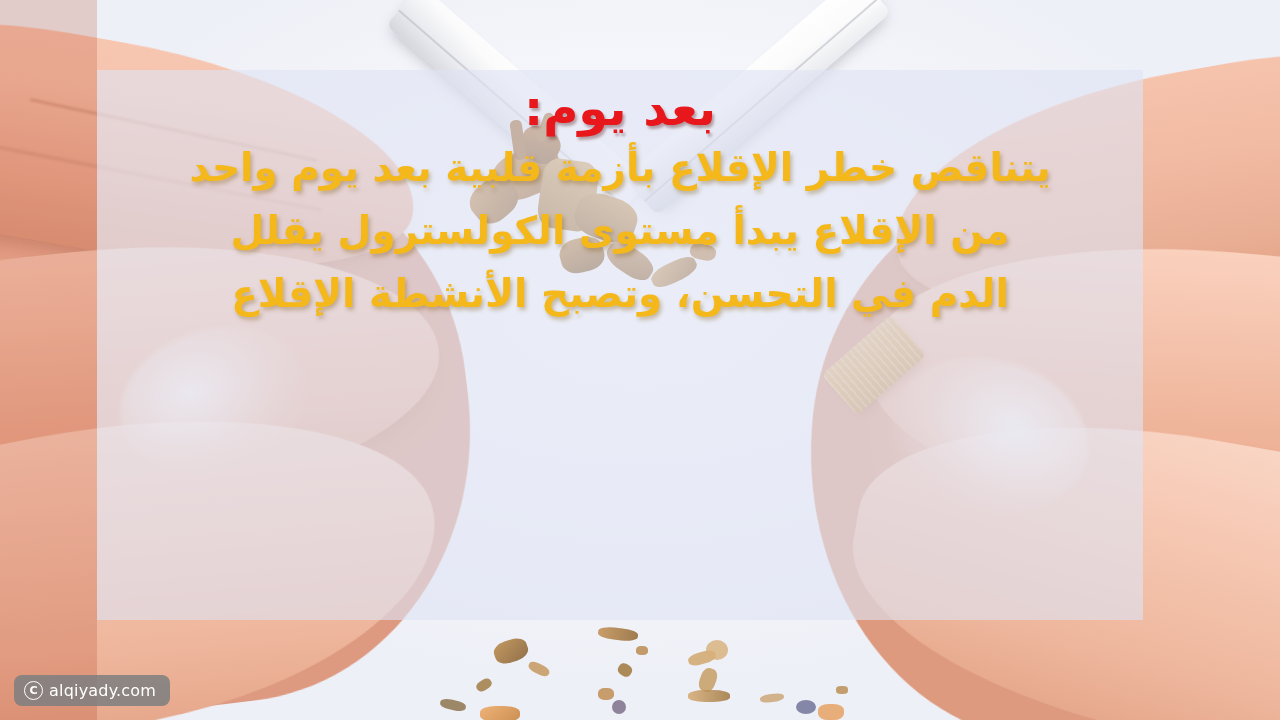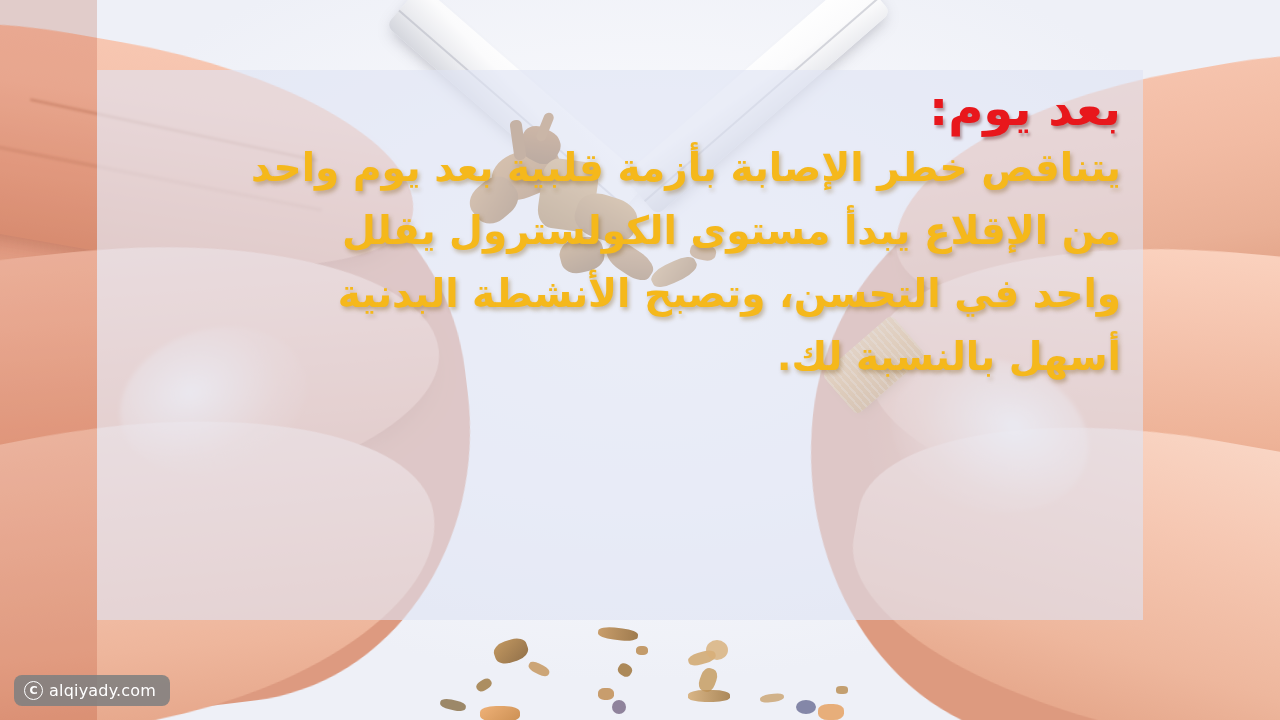--- a/index.html
+++ b/index.html
@@ -225,21 +225,21 @@
     pointer-events: none;
   }
 
   
   .textblock {
     position: absolute;
     left: 97px; top: 70px;
     width: 1046px; height: 550px;
     box-sizing: border-box;
     padding: 12px 22px 0 22px;
-    text-align: right;
+    text-align: center;
     direction: rtl;
   }
   .headline {
     margin: 0;
     font-size: 48px;
     font-weight: 700;
     line-height: 1.12;
     color: #e8171c;
     text-shadow: 2px 3px 3px rgba(90,25,25,.38);
     letter-spacing: 0.5px;
@@ -347,24 +347,23 @@
     <span class="flake" style="left:760px;top:694px;width:24px;height:8px;background:#caa371;transform:rotate(-8deg);"></span>
     <span class="flake" style="left:836px;top:686px;width:12px;height:8px;background:#b98c52;"></span>
 
     <div class="left-strip"></div>
   </div>
 
   <div class="panel"></div>
 
   <div class="textblock">
     <p class="headline">بعد يوم:</p>
-    <p class="body-line">يتناقص خطر الإصابة بأزمة قلبية بعد يوم واحد</p>
+    <p class="body-line">يتناقص خطر الإقلاع بأزمة قلبية بعد يوم واحد</p>
     <p class="body-line">من الإقلاع يبدأ مستوى الكولسترول يقلل</p>
-    <p class="body-line">واحد في التحسن، وتصبح الأنشطة البدنية</p>
-    <p class="body-line">أسهل بالنسبة لك.</p>
+    <p class="body-line">الدم في التحسن، وتصبح الأنشطة الإقلاع</p>
   </div>
 
   <div class="watermark">
     <span class="wm-c">C</span>
     <span class="wm-text">alqiyady.com</span>
   </div>
 
 </div>
 
 </body></html>

